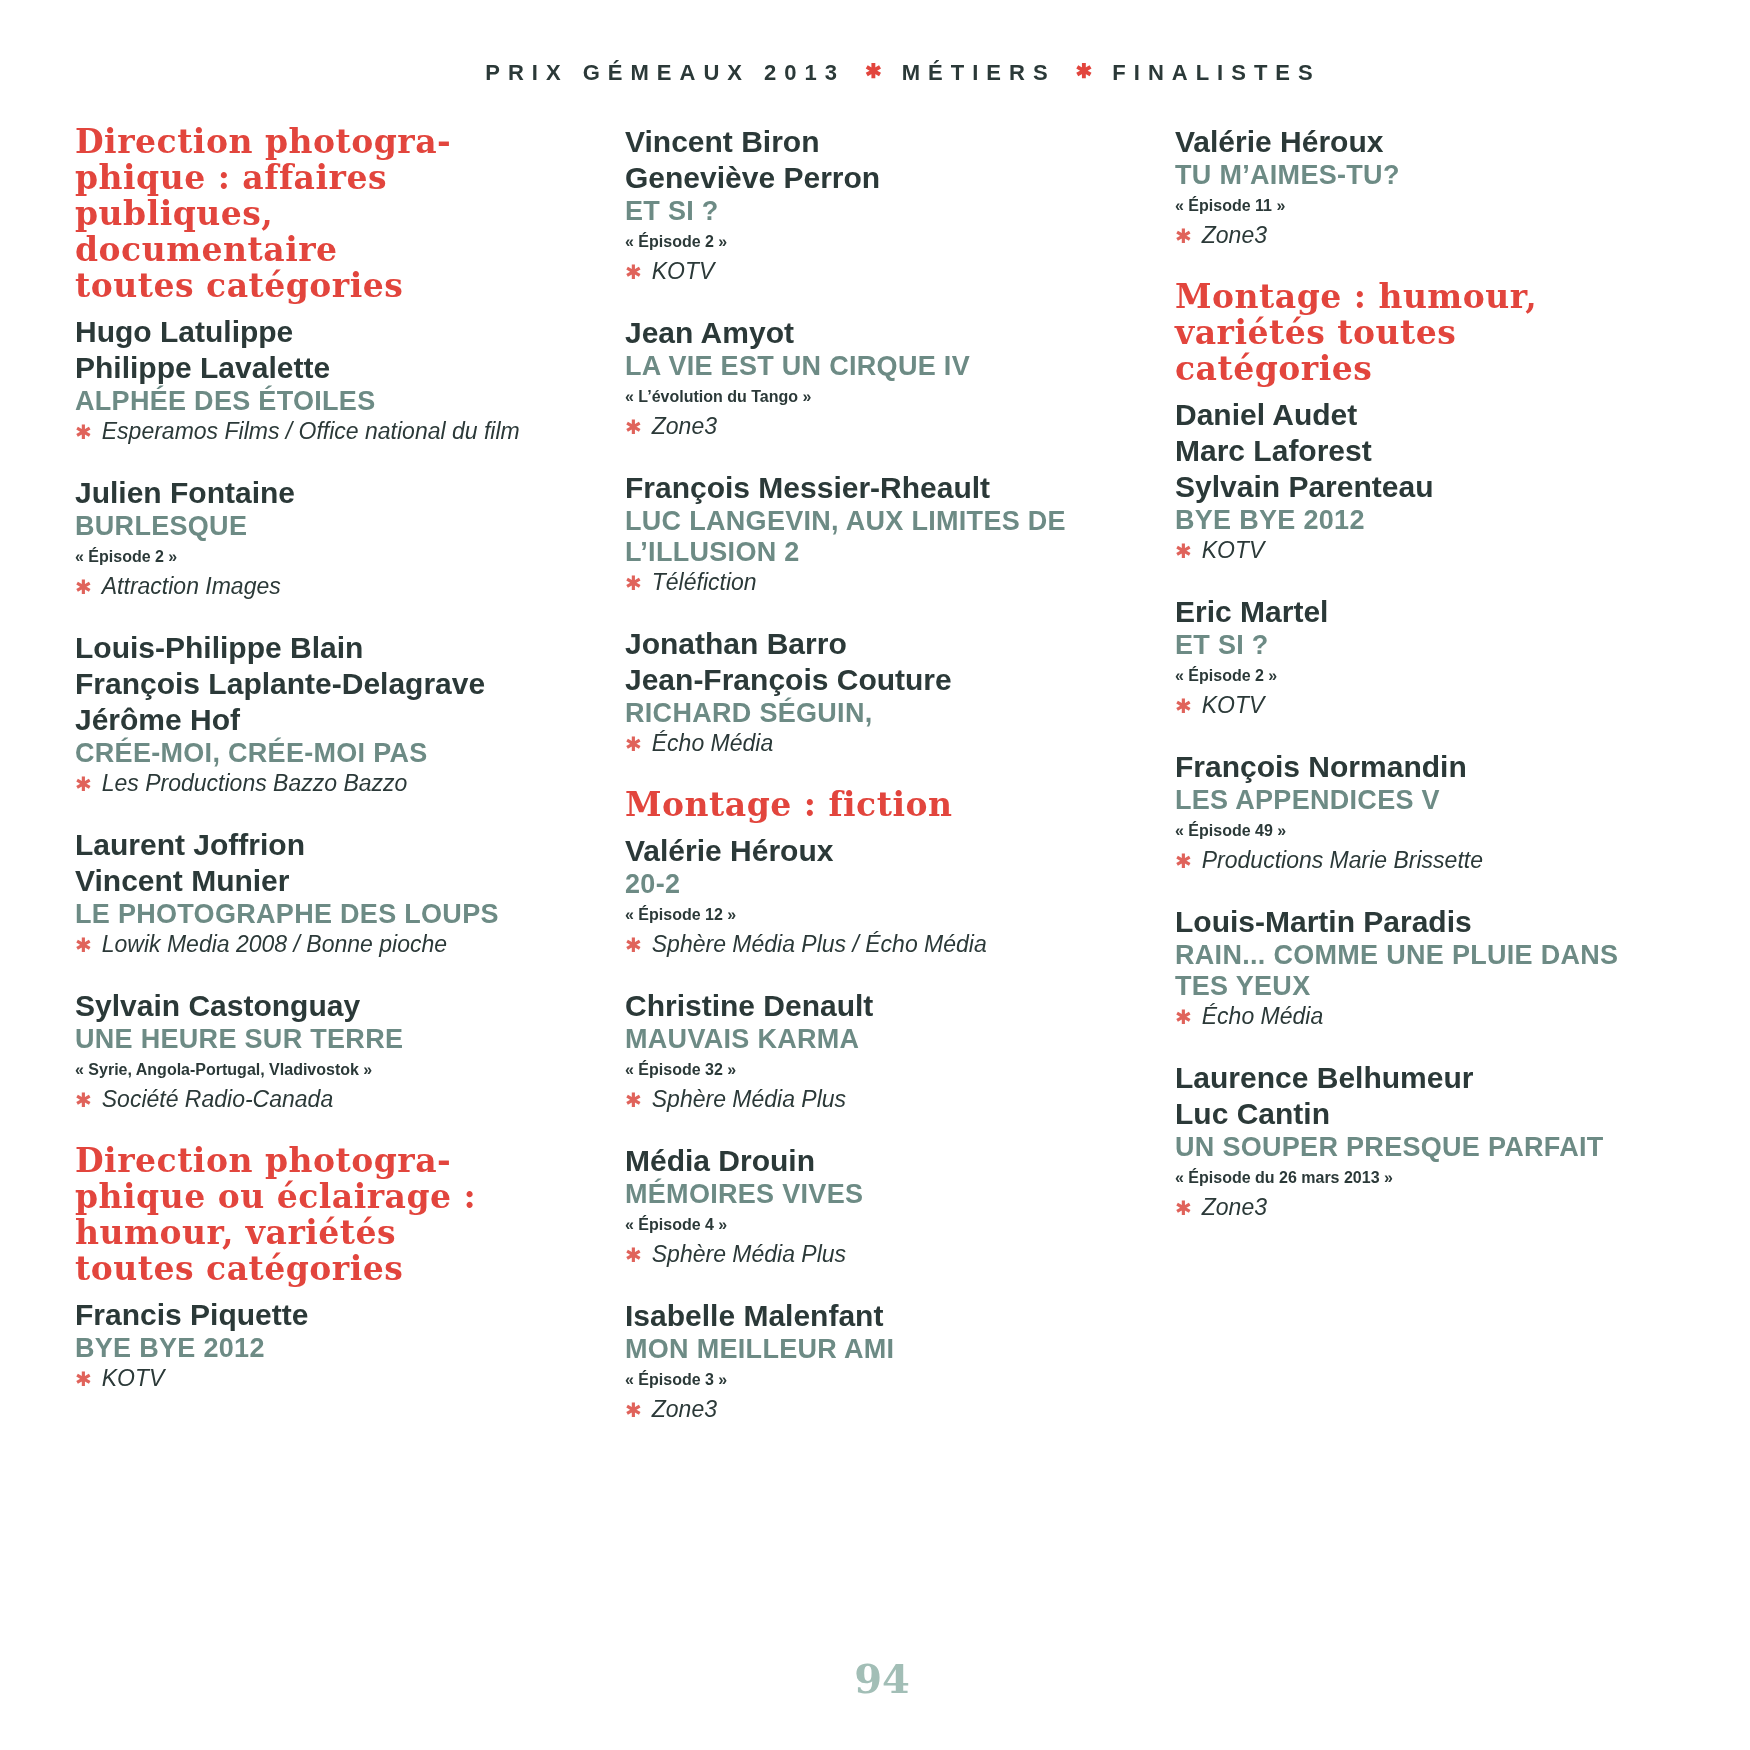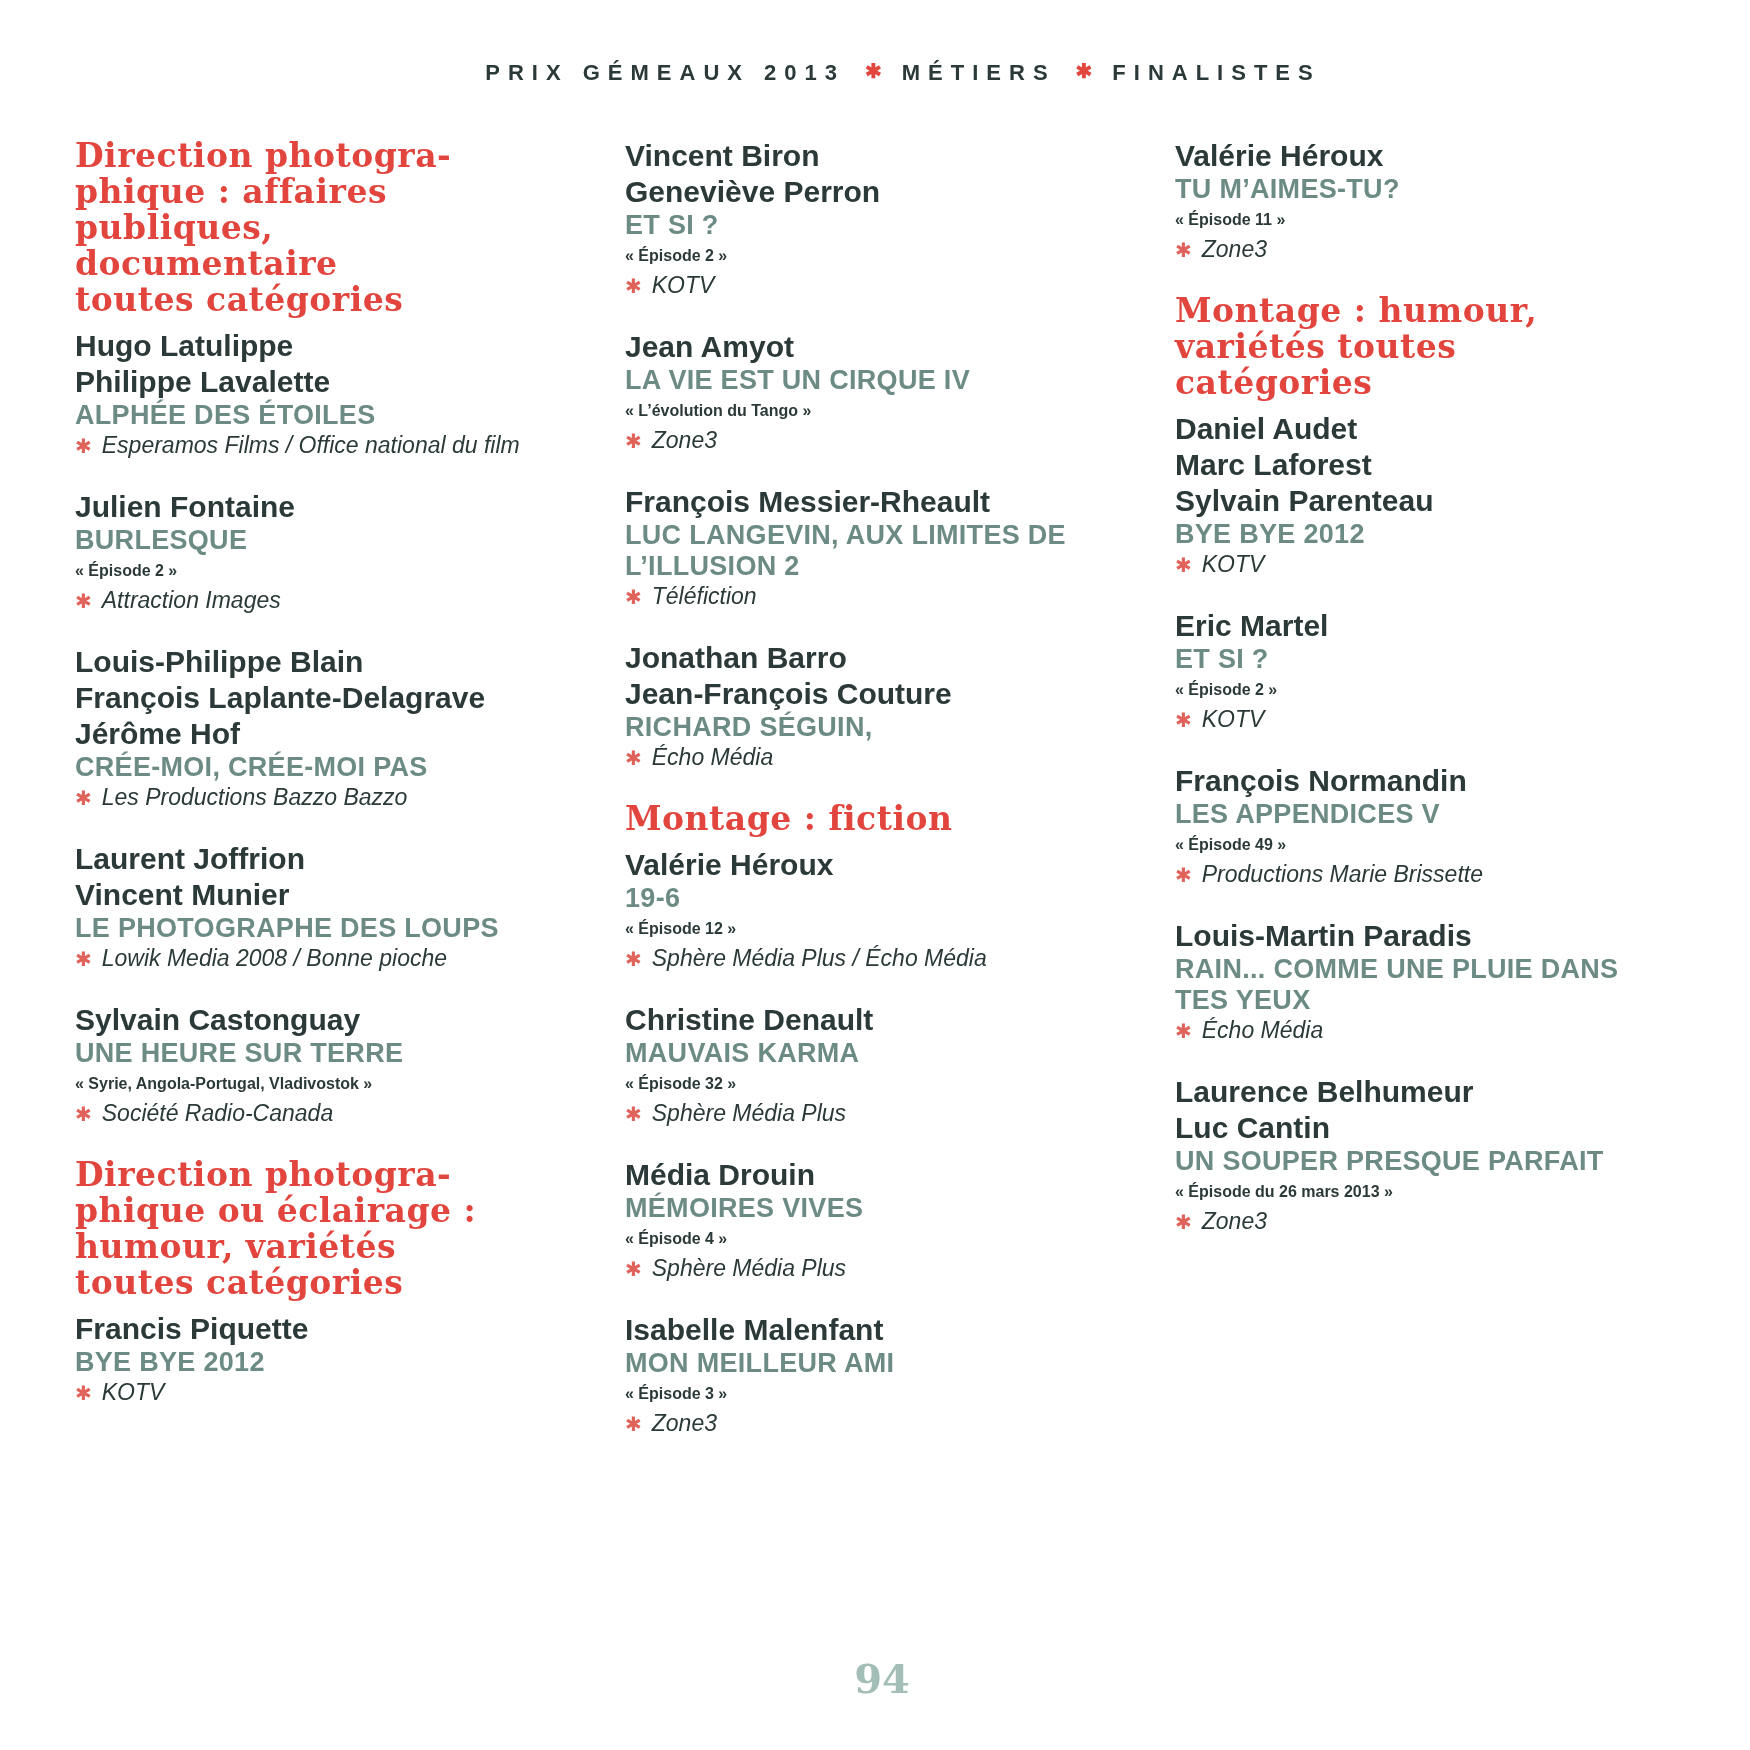--- a/index.html
+++ b/index.html
@@ -18,21 +18,21 @@
     color:var(--dark,#2b3938);
     white-space:nowrap;
     padding-left:28px;
   }
   .page-header .star{
     color:var(--red,#e2453d);
     margin:0 20px;letter-spacing:0;font-size:20px;
     position:relative;top:-2px;
   }
   .columns{
-    position:absolute;top:138px;left:75px;
+    position:absolute;top:124px;left:75px;
     display:flex;
   }
   .col{width:550px;}
   .col-3{width:500px;}
   .cat-heading{
     font-family:"DejaVu Serif",serif;
     font-weight:bold;
     color:var(--red,#e2453d);
     font-size:33px;line-height:36px;
     letter-spacing:0.5px;
@@ -154,21 +154,21 @@
         <div class="name">Jonathan Barro</div>
         <div class="name">Jean-François Couture</div>
         <div class="show-title">RICHARD SÉGUIN,</div>
         <div class="production"><span class="prod-star">✱</span><span class="prod-text">Écho Média</span></div>
       </div>
       <div class="cat-heading">
         <div class="cat-line">Montage : fiction</div>
       </div>
       <div class="entry">
         <div class="name">Valérie Héroux</div>
-        <div class="show-title">19-6</div>
+        <div class="show-title">20-2</div>
         <div class="episode">« Épisode 12 »</div>
         <div class="production"><span class="prod-star">✱</span><span class="prod-text">Sphère Média Plus / Écho Média</span></div>
       </div>
       <div class="entry">
         <div class="name">Christine Denault</div>
         <div class="show-title">MAUVAIS KARMA</div>
         <div class="episode">« Épisode 32 »</div>
         <div class="production"><span class="prod-star">✱</span><span class="prod-text">Sphère Média Plus</span></div>
       </div>
       <div class="entry">

